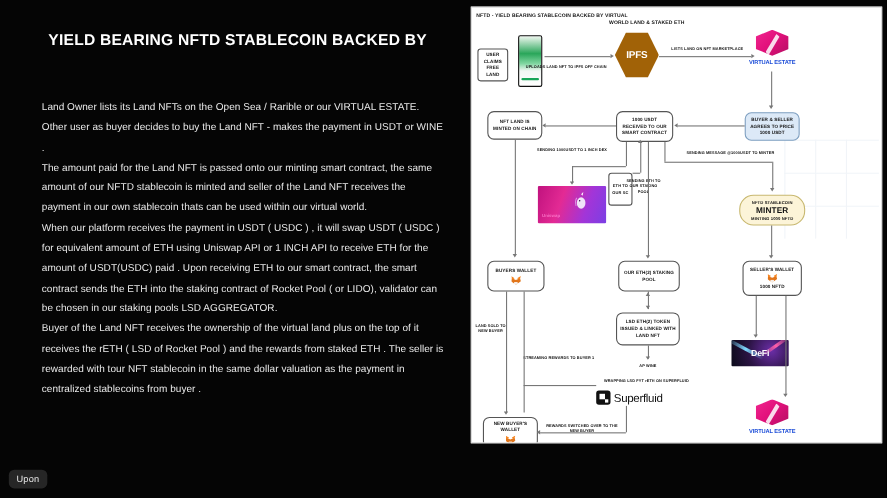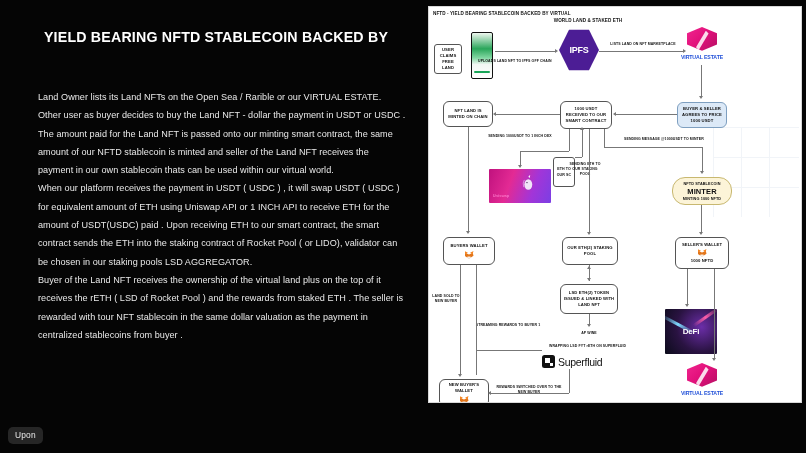--- a/index.html
+++ b/index.html
@@ -45,21 +45,21 @@
   .arw.u{border-left:2.2px solid transparent;border-right:2.2px solid transparent;border-bottom:3.2px solid #777;}
   .arw.r{border-top:2.2px solid transparent;border-bottom:2.2px solid transparent;border-left:3.2px solid #777;}
   .arw.lf{border-top:2.2px solid transparent;border-bottom:2.2px solid transparent;border-right:3.2px solid #777;}
 
   
   .phone{position:absolute;box-sizing:border-box;border:1px solid #111;border-radius:2px;
          background:linear-gradient(180deg,#eef7ef 0%,#2aa65a 35%,#7fd6a0 55%,#f2f7f3 70%,#fff 100%);}
   .phone .bar{position:absolute;left:12%;right:12%;height:2px;background:#19a558;border-radius:1px;}
 
   
-  .hex{position:absolute;background:#4c1d95;
+  .hex{position:absolute;background:#a16207;
        clip-path:polygon(25% 2%,75% 2%,100% 50%,75% 98%,25% 98%,0% 50%);
        display:flex;align-items:center;justify-content:center;}
   .hex span{color:#fff;font-size:9px;font-weight:700;letter-spacing:-.2px;}
 
   
   .velogo{position:absolute;}
   .velogo .cube{position:absolute;left:0;top:0;width:100%;height:74%;
      background:linear-gradient(135deg,#f0268f 0%,#e3117c 45%,#b50f63 100%);
      clip-path:polygon(50% 0%,100% 26%,100% 74%,50% 100%,0% 74%,0% 26%);}
   .velogo .streak{position:absolute;left:30%;top:12%;width:42%;height:60%;
@@ -111,21 +111,21 @@
 <div class="slide">
 
   <div class="left">
 
     <div class="title">
       <span>YIELD BEARING NFTD STABLECOIN BACKED BY</span>
     </div>
 
     <div class="body">
       <p>Land Owner lists its Land NFTs on the Open Sea / Rarible or our  VIRTUAL ESTATE.</p>
-      <p>Other user as buyer decides to buy the Land NFT -  dollar the payment in USDT or USDC .</p>
+      <p>Other user as buyer decides to buy the Land NFT -  makes the payment in USDT or WINE .</p>
       <p>The amount paid for the Land NFT is passed onto our minting smart contract, the same amount of our NFTD stablecoin is minted and seller of the Land NFT receives the payment in our own stablecoin thats can be used within our virtual world.</p>
       <p>When our platform receives the payment in USDT ( USDC ) , it will swap USDT ( USDC ) for equivalent amount of ETH using Uniswap API or 1 INCH API to receive ETH for the amount of USDT(USDC) paid . Upon receiving ETH to our smart contract, the smart contract sends the ETH into the staking contract of Rocket Pool ( or LIDO), validator can be chosen in our staking pools LSD AGGREGATOR.</p>
       <p>Buyer of the Land NFT receives the ownership of the virtual land plus on the top of it receives the rETH ( LSD of Rocket Pool ) and the rewards from staked ETH . The seller is rewarded with tour NFT stablecoin in the same dollar valuation as the payment in centralized stablecoins from buyer .</p>
     </div>
 
     <div class="pitch">Upon</div>
   </div>
 
   <div class="diagram">
 
@@ -284,21 +284,21 @@
     <div class="sfl" style="left:113px;top:348px;">
       <div class="mark">
           <i class="a"></i>
           <i class="b"></i>
         </div>
       <div class="sname">Superfluid</div>
     </div>
 
     <div class="ln lnv" style="left:258px;top:262px;height:36px;"></div>
     <div class="arw d" style="left:255.5px;top:297px;"></div>
-    <div class="defi" style="left:236px;top:302px;width:52px;height:45px;">
+    <div class="defi" style="left:236px;top:302px;width:52px;height:24px;">
       <div class="streak2"></div>
       <div class="streak3"></div>
       <div class="dtxt">DeFi</div>
     </div>
 
     <div class="ln lnv" style="left:285px;top:262px;height:90px;"></div>
     <div class="arw d" style="left:282.5px;top:351px;"></div>
     <div class="velogo" style="left:258px;top:356px;width:30px;height:32px;">
       <div class="cube"></div>
       <div class="streak"></div>

